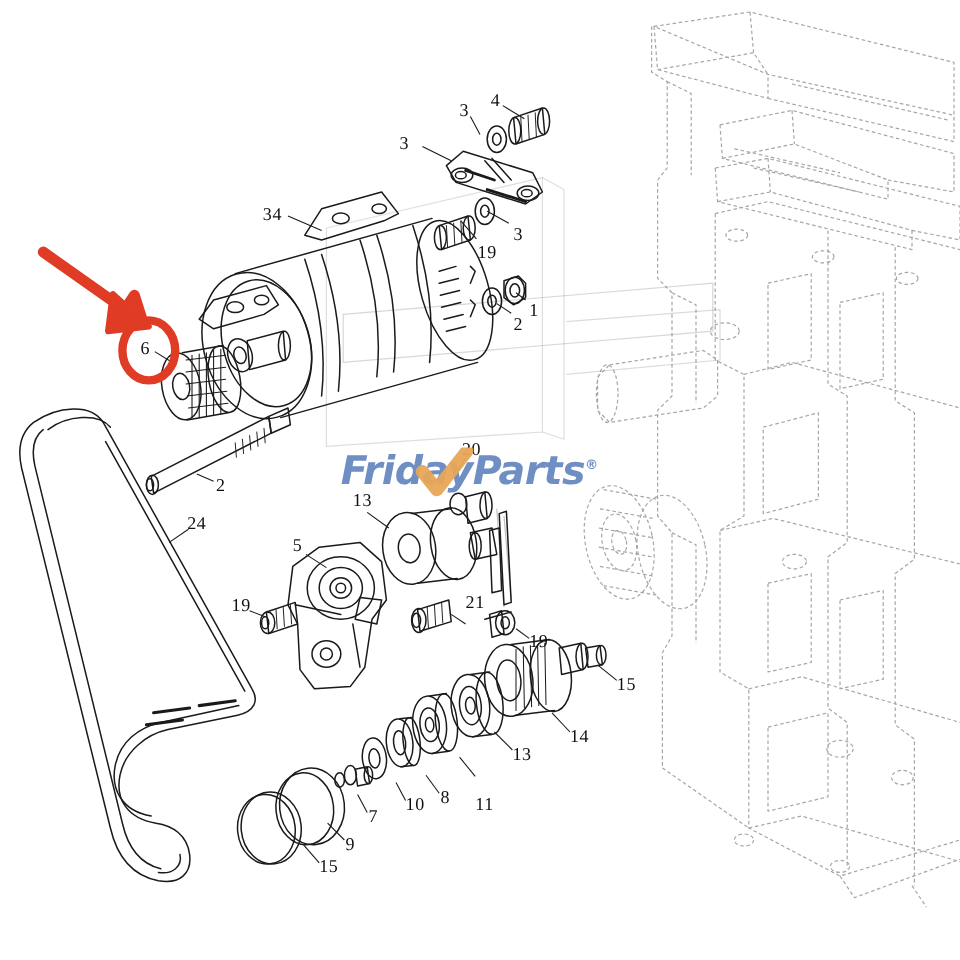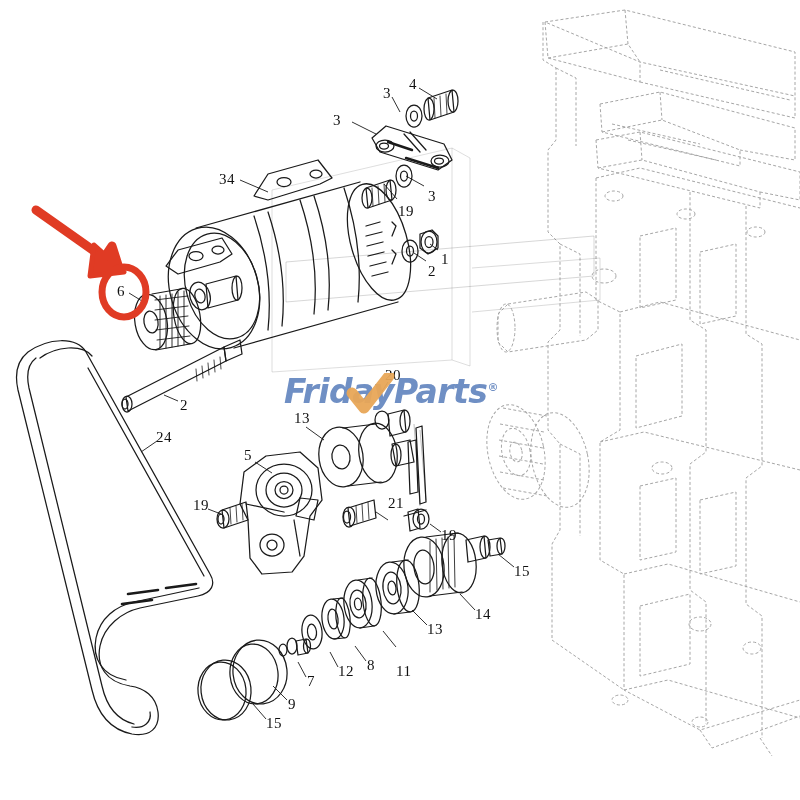--- a/index.html
+++ b/index.html
@@ -360,21 +360,21 @@
     <span class="lbl" style="left:385px;top:368px">20</span>
     <span class="lbl" style="left:244px;top:448px">5</span>
     <span class="lbl" style="left:193px;top:498px">19</span>
     <span class="lbl" style="left:388px;top:496px">21</span>
     <span class="lbl" style="left:441px;top:528px">19</span>
     <span class="lbl" style="left:514px;top:564px">15</span>
     <span class="lbl" style="left:475px;top:607px">14</span>
     <span class="lbl" style="left:427px;top:622px">13</span>
     <span class="lbl" style="left:396px;top:664px">11</span>
     <span class="lbl" style="left:367px;top:658px">8</span>
-    <span class="lbl" style="left:338px;top:664px">12</span>
+    <span class="lbl" style="left:338px;top:664px">10</span>
     <span class="lbl" style="left:307px;top:674px">7</span>
     <span class="lbl" style="left:288px;top:697px">9</span>
     <span class="lbl" style="left:266px;top:716px">15</span>
   </div>
 
   <div id="wm">
     <span class="wmtxt"><span>FridayParts</span><span class="reg">®</span></span>
     <svg class="chk" width="52" height="44" aria-hidden="true">
       <path d="M8 20 L20 35 L45 3" fill="none" stroke="#e8a757" stroke-width="11" stroke-linecap="round" stroke-linejoin="round" opacity="0.95"></path>
     </svg>

